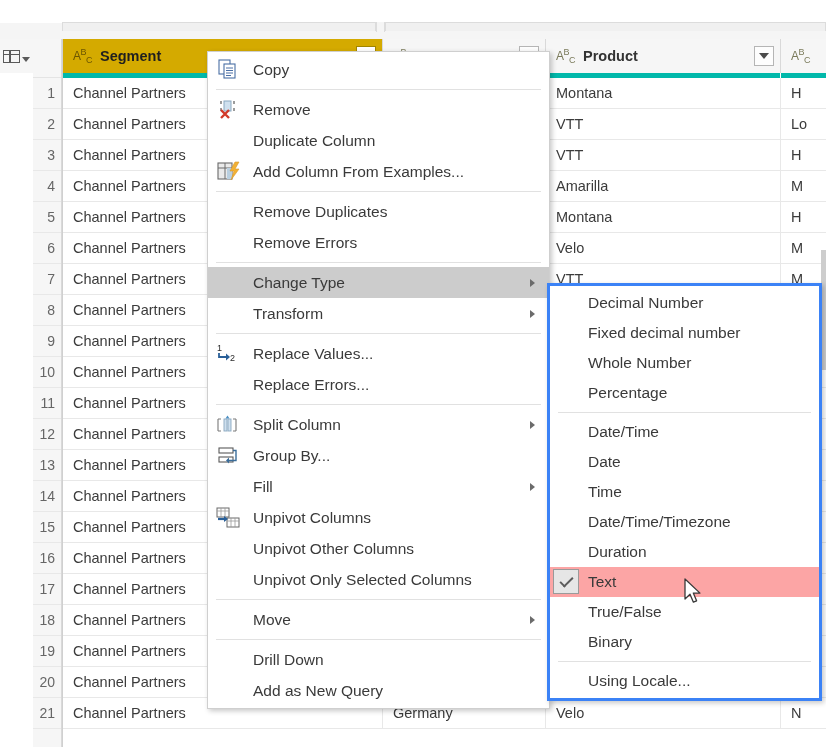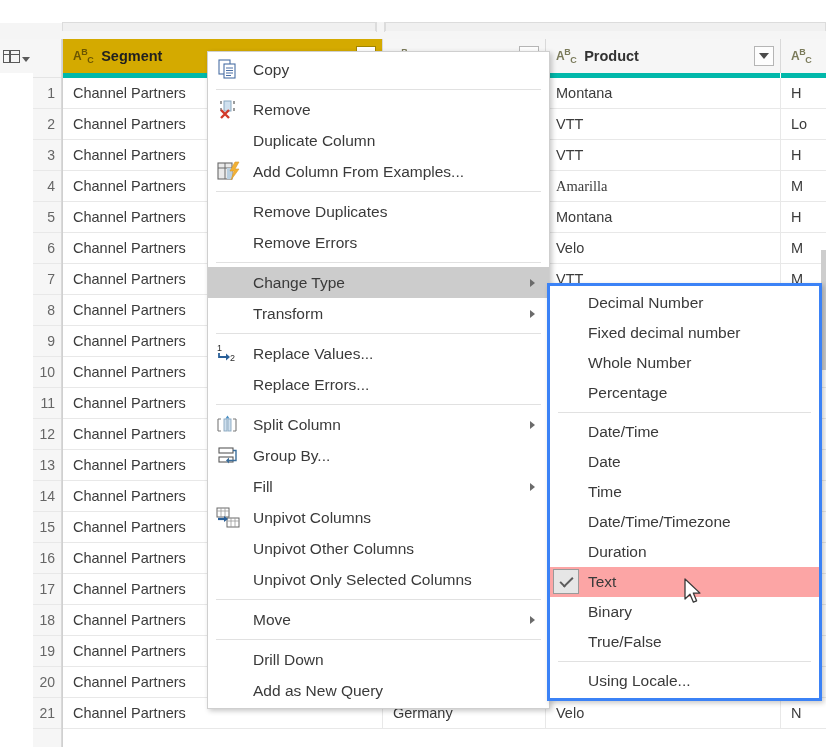--- a/index.html
+++ b/index.html
@@ -83,21 +83,20 @@
   .hdr-cell.sel {
     background: #d4aa00;
     color: #1f1f1f;
   }
   .hdr-cell .type-ico {
     font-size: 12px;
     color: #7a7a5a;
     margin-right: 8px;
     letter-spacing: -0.5px;
     flex: 0 0 auto;
-    font-weight: bold;
   }
   .hdr-cell.sel .type-ico { color: #6b5600; }
   .hdr-cell .hdr-label {
     font-weight: bold;
     font-size: 14.5px;
   }
   .hdr-cell .filter-btn {
     position: absolute;
     right: 6px; top: 7px;
     width: 20px; height: 20px;
@@ -412,21 +411,21 @@
         </div>
         <div class="row">
           <div class="cell" style="width: 320px; flex: 0 0 320px;">Channel Partners</div>
           <div class="cell" style="width: 163px; flex: 0 0 163px;">Germany</div>
           <div class="cell" style="width: 235px; flex: 0 0 235px;">VTT</div>
           <div class="cell" style="width: 46px; flex: 0 0 46px;">H</div>
         </div>
         <div class="row">
           <div class="cell" style="width: 320px; flex: 0 0 320px;">Channel Partners</div>
           <div class="cell" style="width: 163px; flex: 0 0 163px;">Germany</div>
-          <div class="cell" style="width: 235px; flex: 0 0 235px; font-family: Liberation Serif, serif;">Amarilla</div>
+          <div class="cell" style="width: 235px; flex: 0 0 235px;">Amarilla</div>
           <div class="cell" style="width: 46px; flex: 0 0 46px;">M</div>
         </div>
         <div class="row">
           <div class="cell" style="width: 320px; flex: 0 0 320px;">Channel Partners</div>
           <div class="cell" style="width: 163px; flex: 0 0 163px;">Germany</div>
           <div class="cell" style="width: 235px; flex: 0 0 235px;">Montana</div>
           <div class="cell" style="width: 46px; flex: 0 0 46px;">H</div>
         </div>
         <div class="row">
           <div class="cell" style="width: 320px; flex: 0 0 320px;">Channel Partners</div>
@@ -675,24 +674,24 @@
       <div class="smi">
         <span>Duration</span>
       </div>
       <div class="smi hl">
         <span class="check-box">
           <span class="check-mark"></span>
         </span>
         <span>Text</span>
       </div>
       <div class="smi">
+        <span>True/False</span>
+      </div>
+      <div class="smi">
         <span>Binary</span>
-      </div>
-      <div class="smi">
-        <span>True/False</span>
       </div>
       <div class="sep"></div>
       <div class="smi">
         <span>Using Locale...</span>
       </div>
     </div>
 
   <div class="cursor">
     <svg width="20" height="28" viewBox="0 0 20 28">
       <path d="M1,1 L1,21 L6,16.2 L9.4,24.2 L12.6,22.8 L9.3,15.1 L16,15.1 Z" fill="#ffffff" stroke="#3a3a3a" stroke-width="1.3" stroke-linejoin="round"></path>

